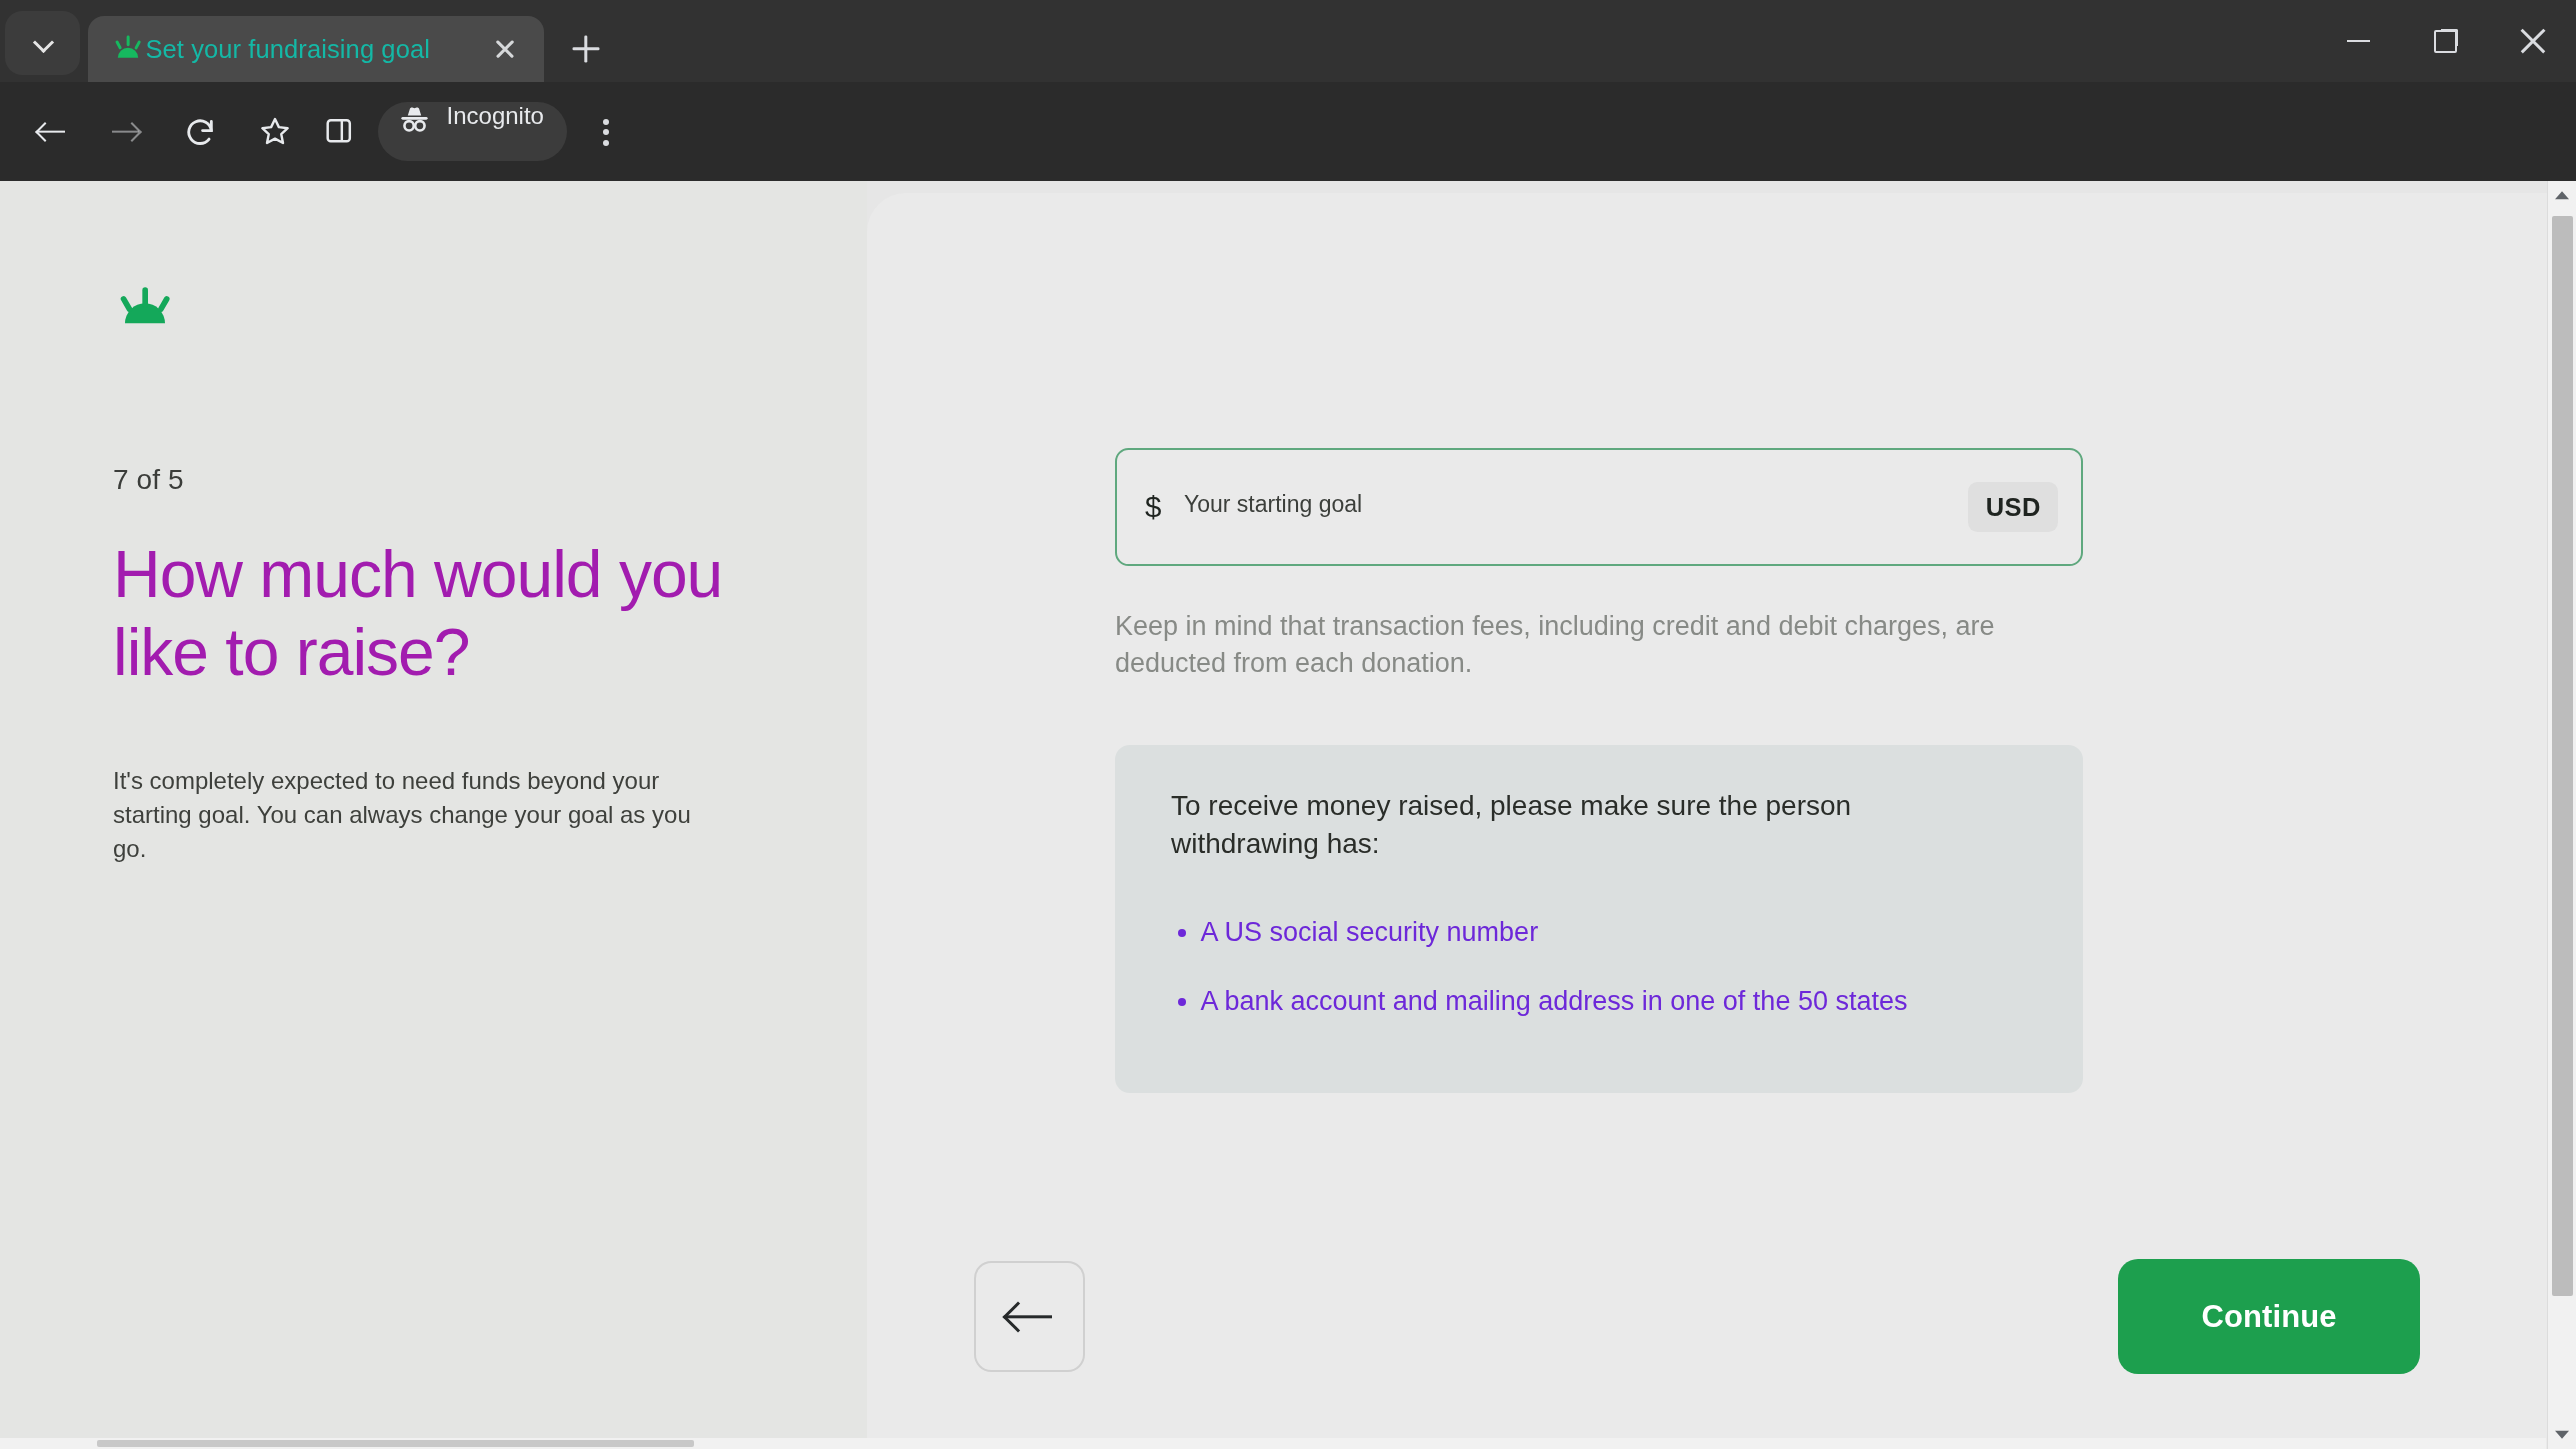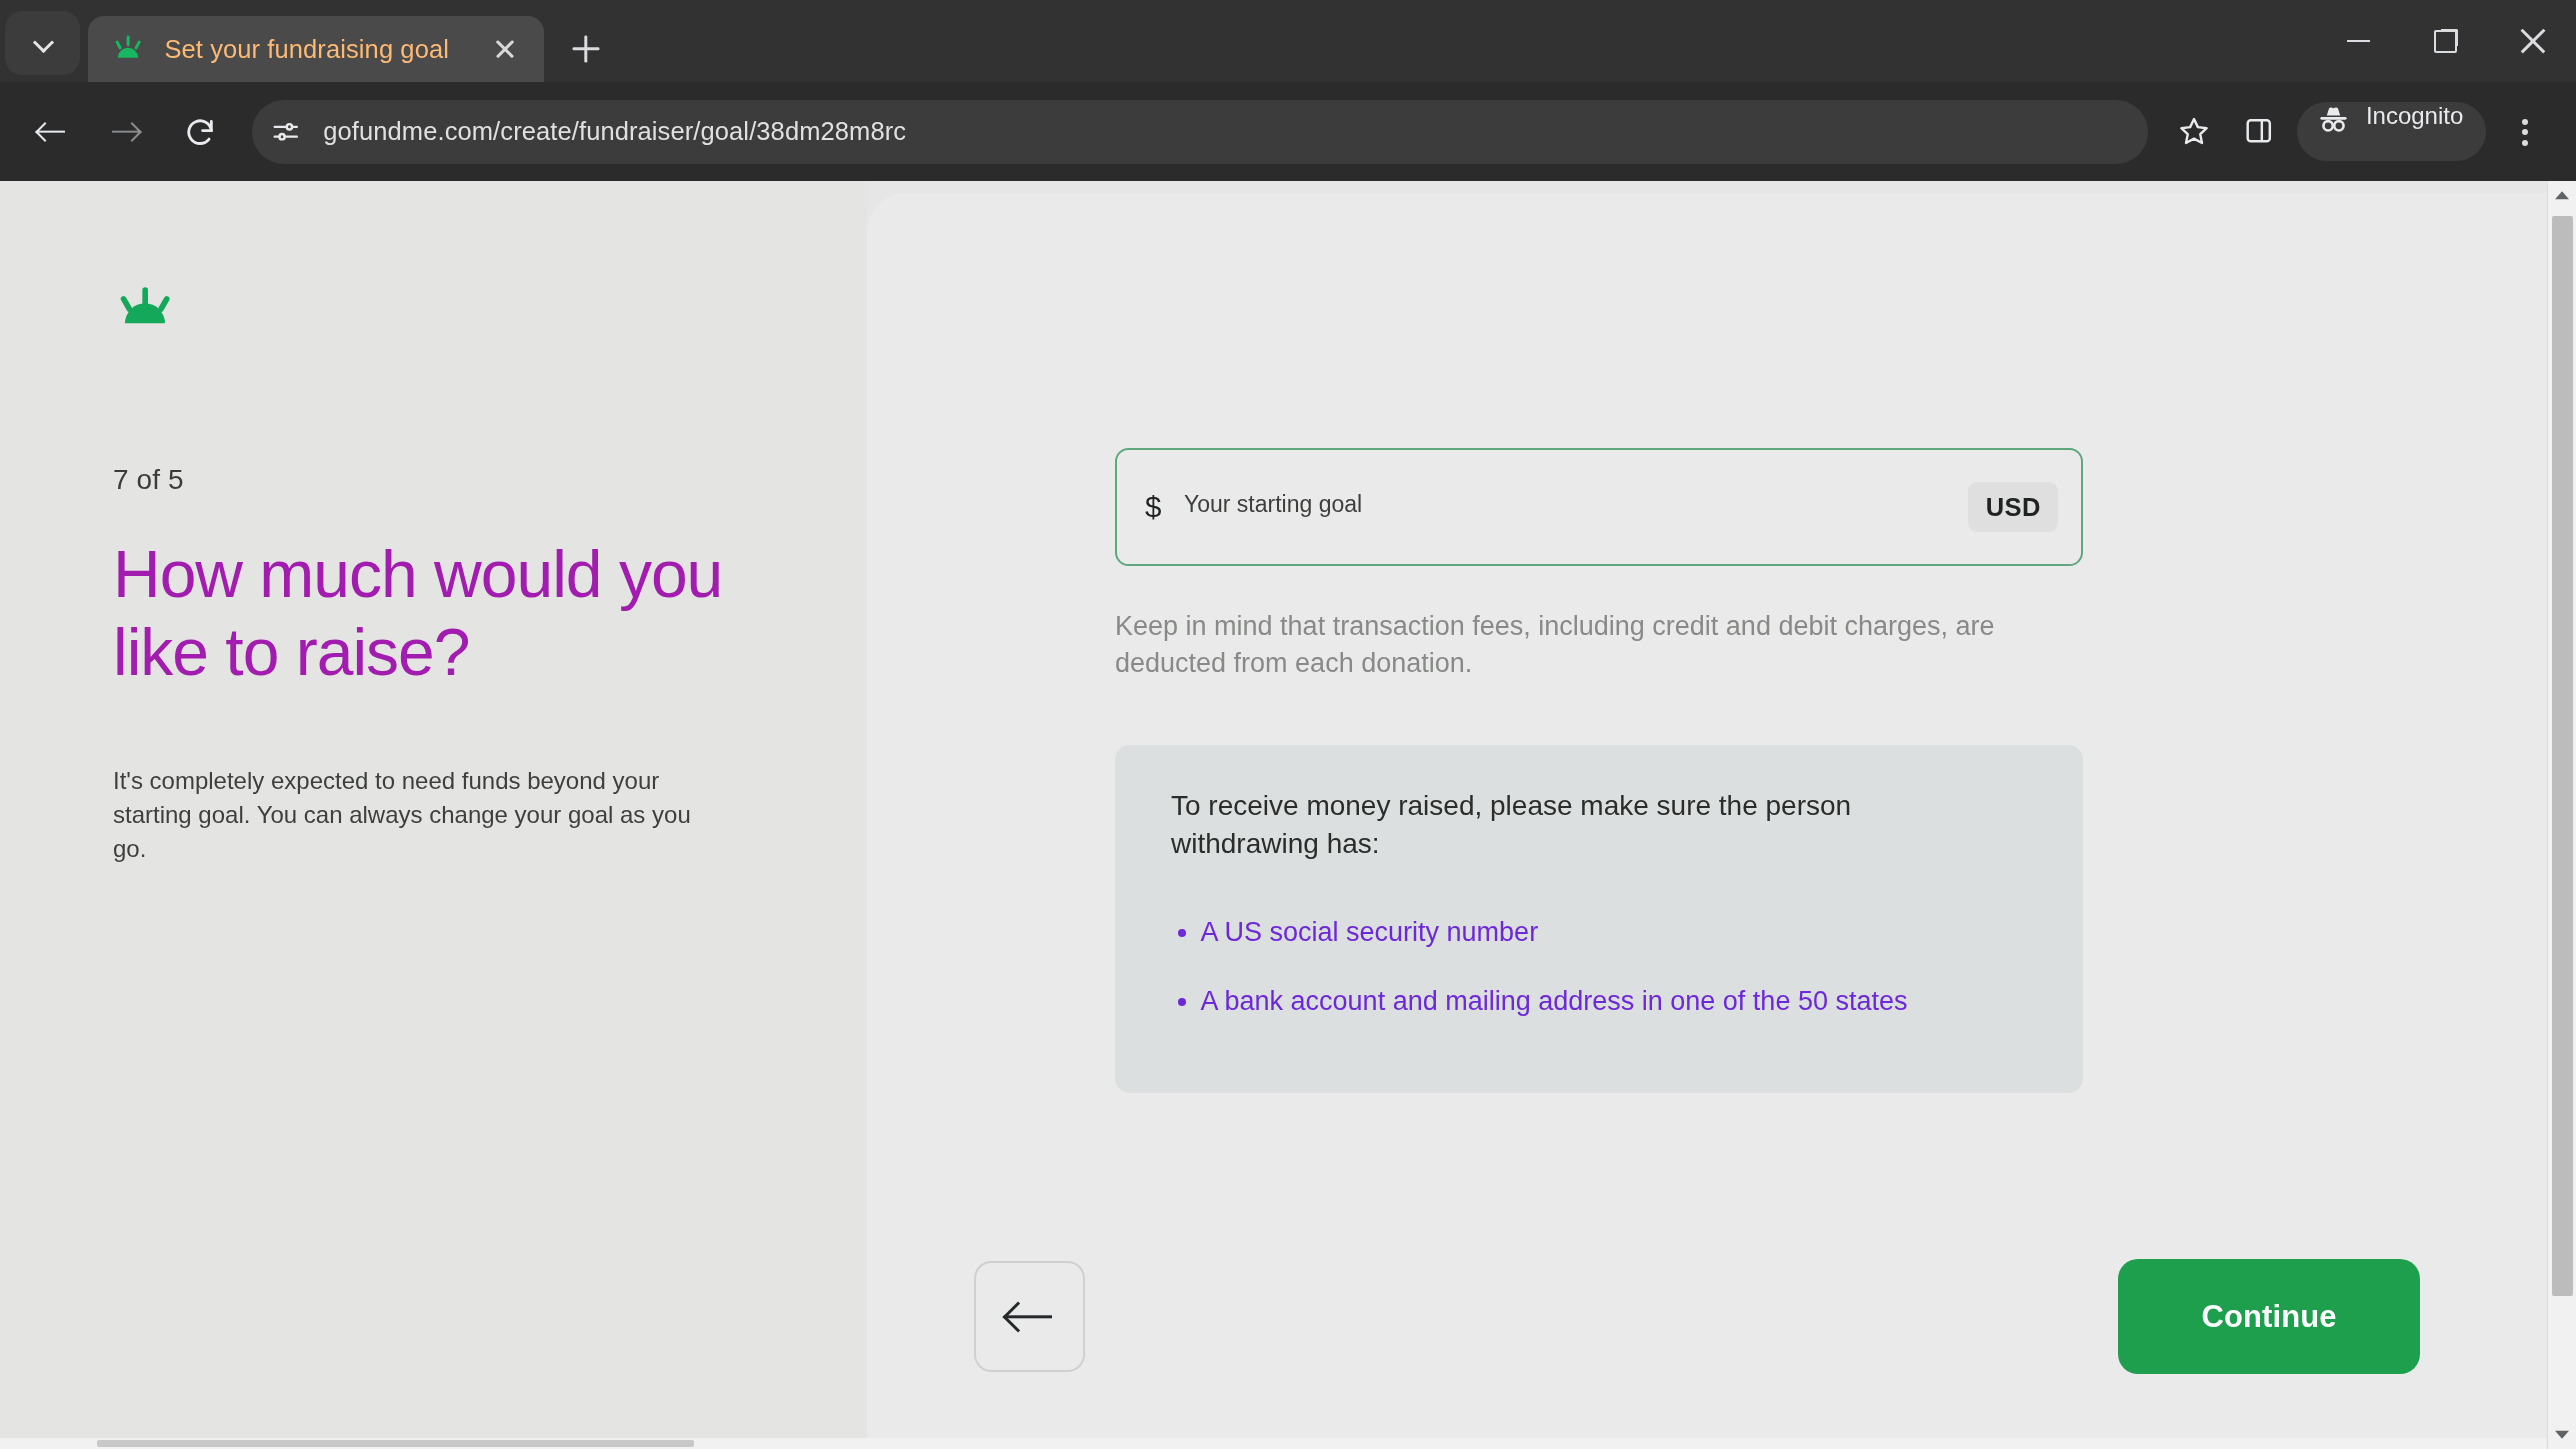--- a/index.html
+++ b/index.html
@@ -35,21 +35,21 @@
     margin-left: 8px; margin-bottom: 0;
     height: 66px; width: 456px;
     background: #4a4a4a;
     border-radius: 16px 16px 0 0;
     display: flex; align-items: center;
     padding: 0 20px 0 23px;
     position: relative; cursor: pointer;
   }
   .tab-favicon { width: 34px; height: 34px; flex: 0 0 34px; position: relative; }
   .tab-title {
-    margin-left: 19px; color: #fdba74; font-size: 25.5px;
+    color: #14b8a6; font-size: 25.5px;
     white-space: nowrap; overflow: hidden; text-overflow: ellipsis;
     flex: 1 1 auto; letter-spacing: 0.1px;
   }
   .tab-close {
     width: 39px; height: 39px; flex: 0 0 39px; position: relative;
     border-radius: 50%; cursor: pointer;
   }
   .tab-close::before, .tab-close::after {
     content: ""; position: absolute; left: 50%; top: 50%;
     width: 23px; height: 2.7px; background: #d6d8da; border-radius: 1.3px;
@@ -342,33 +342,20 @@
     </div>
     <div class="nav-btn">
       <span class="reload">
         <svg width="34" height="34" viewBox="0 0 24 24" fill="none" stroke="#e8eaed" stroke-width="2" stroke-linecap="round">
           <path d="M20 11a8 8 0 1 0-1.6 6"></path>
           <path d="M20 4.5V11h-6.2"></path>
         </svg>
       </span>
     </div>
 
-    <div class="omnibox">
-      <span class="site-chip">
-        <svg width="29.5" height="29.5" viewBox="0 0 24 24" fill="none" stroke="#e8eaed" stroke-width="1.9" stroke-linecap="round">
-          <line x1="3" y1="8" x2="13" y2="8"></line>
-          <line x1="17" y1="8" x2="21" y2="8"></line>
-          <circle cx="15" cy="8" r="2.2"></circle>
-          <line x1="3" y1="16" x2="7" y2="16"></line>
-          <line x1="11" y1="16" x2="21" y2="16"></line>
-          <circle cx="9" cy="16" r="2.2"></circle>
-        </svg>
-      </span>
-      <span class="url">gofundme.com/create/fundraiser/goal/38dm28m8rc</span>
-    </div>
 
     <div class="tb-btn">
       <span>
         <svg width="32" height="32" viewBox="0 0 24 24" fill="none" stroke="#e8eaed" stroke-width="1.8" stroke-linejoin="round">
           <polygon points="12,3 14.9,9.1 21.5,9.9 16.7,14.4 18,21 12,17.7 6,21 7.3,14.4 2.5,9.9 9.1,9.1"></polygon>
         </svg>
       </span>
     </div>
 
     <div class="tb-btn">

